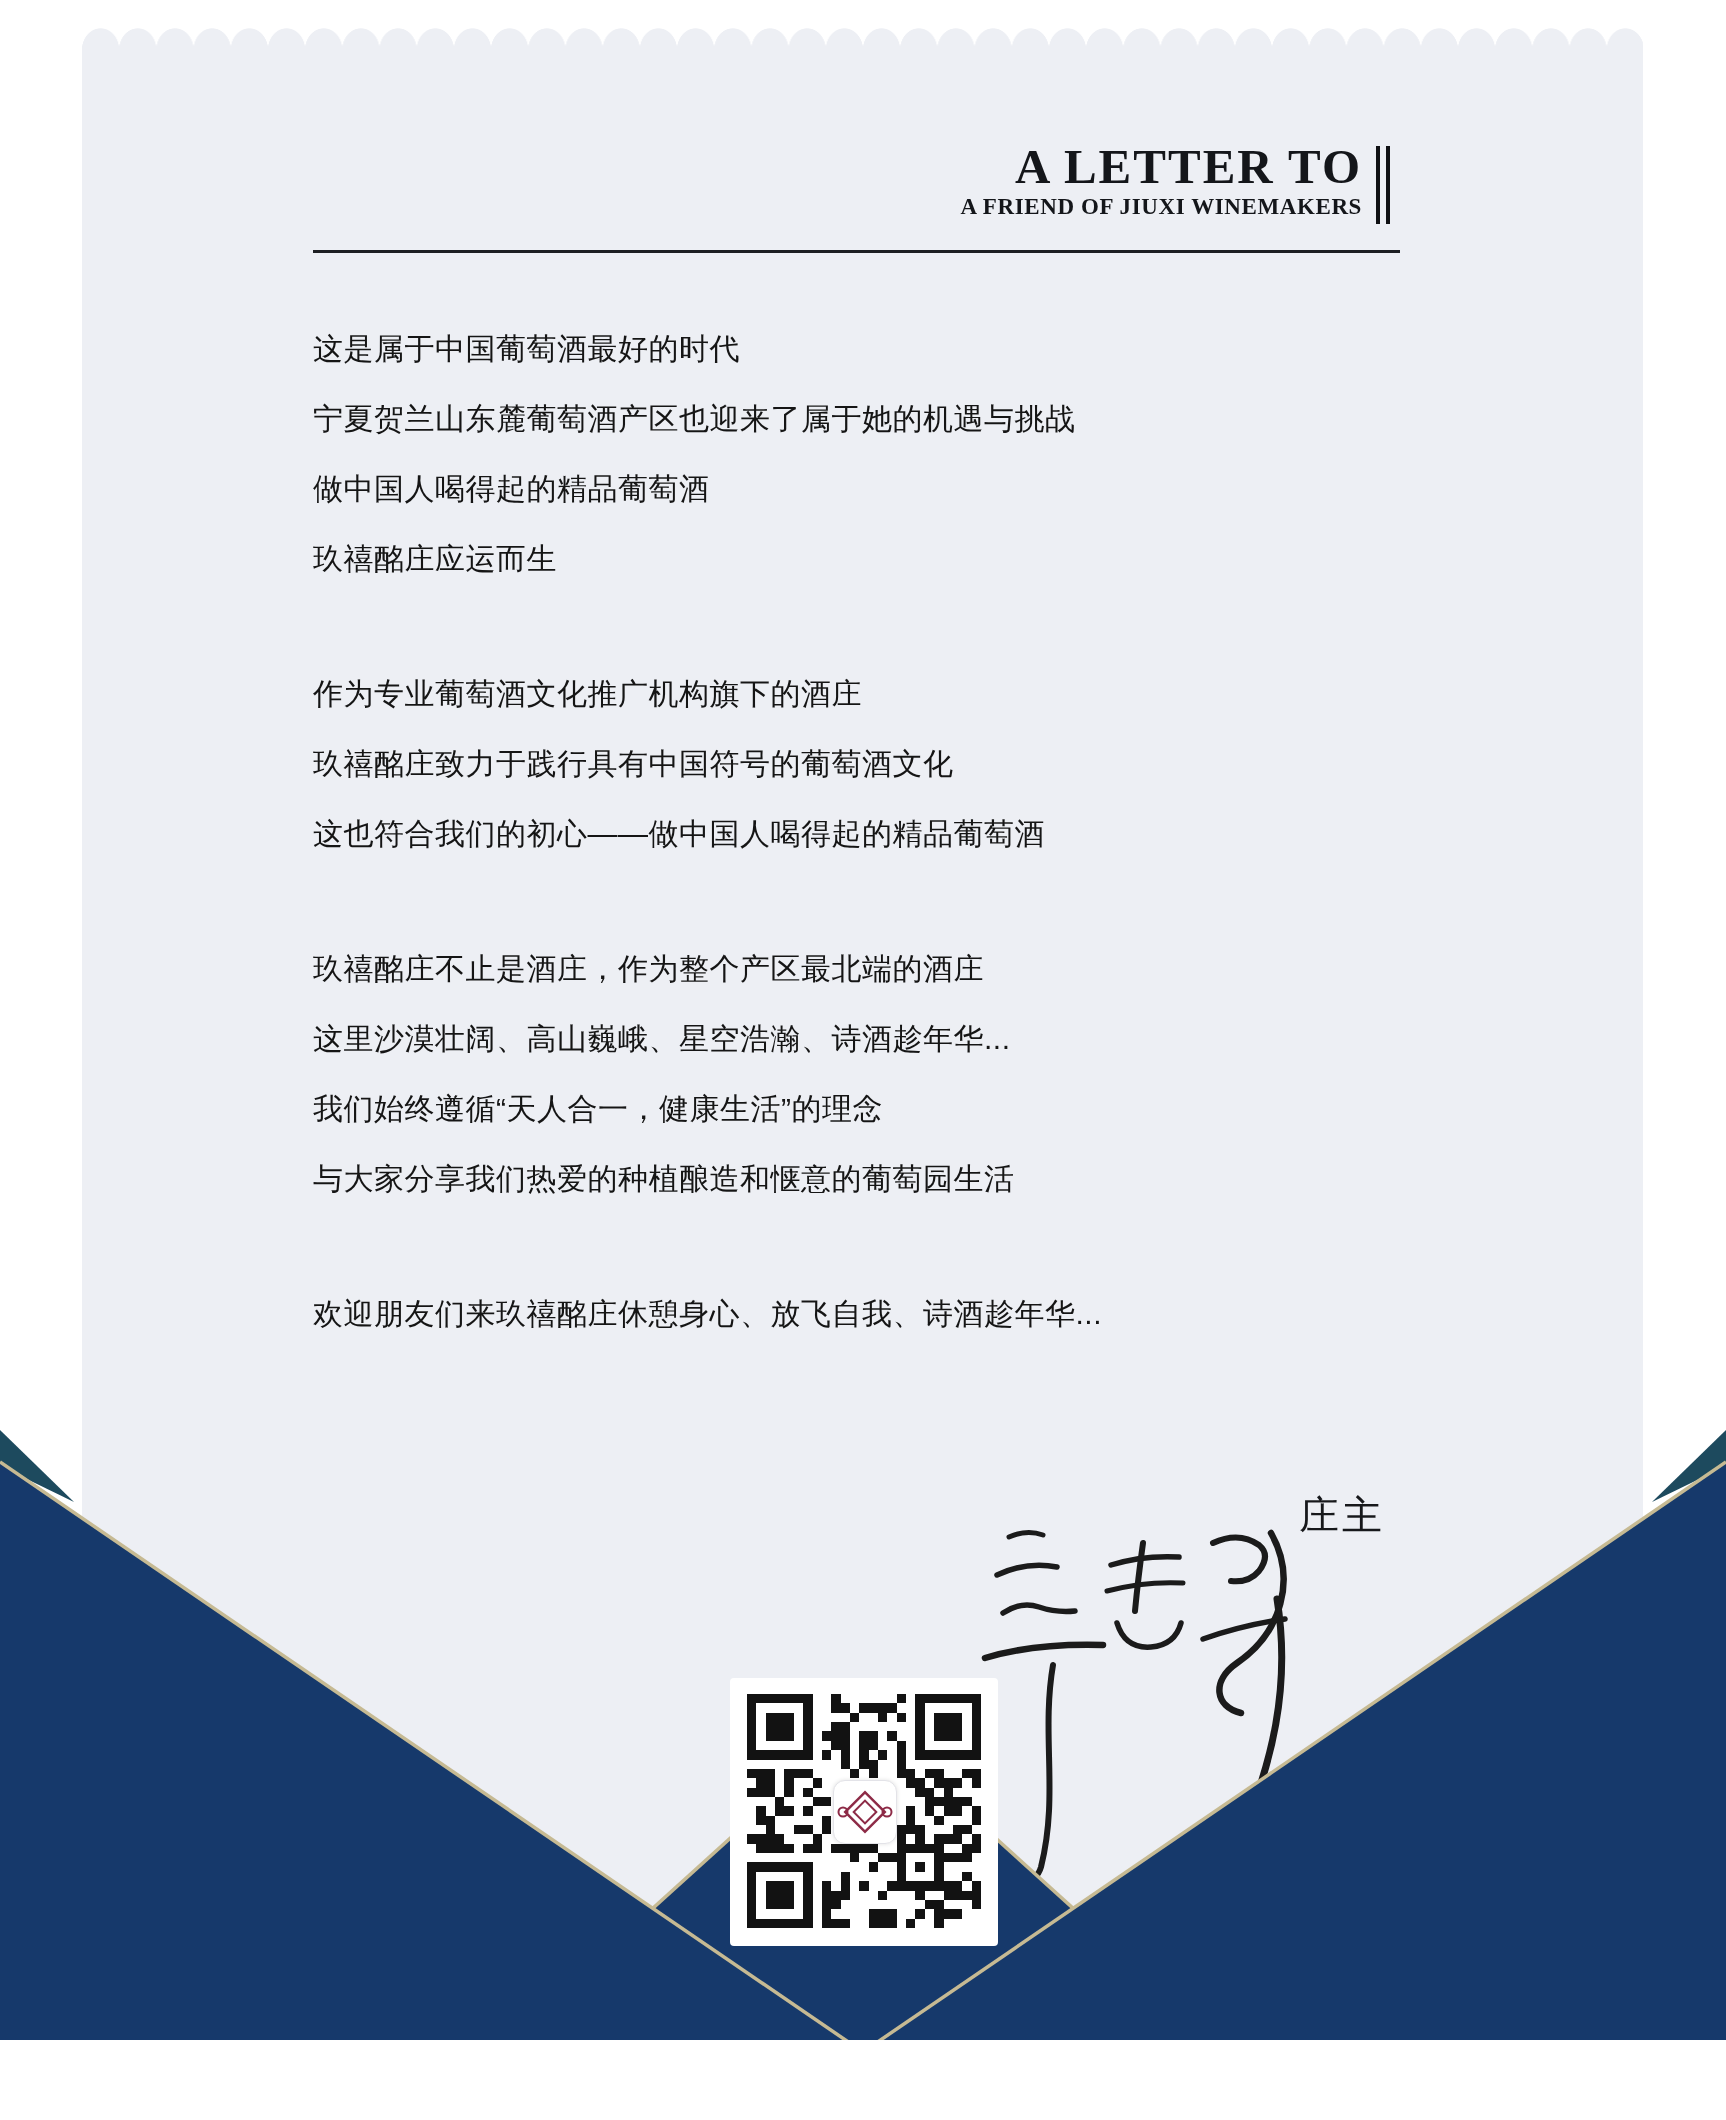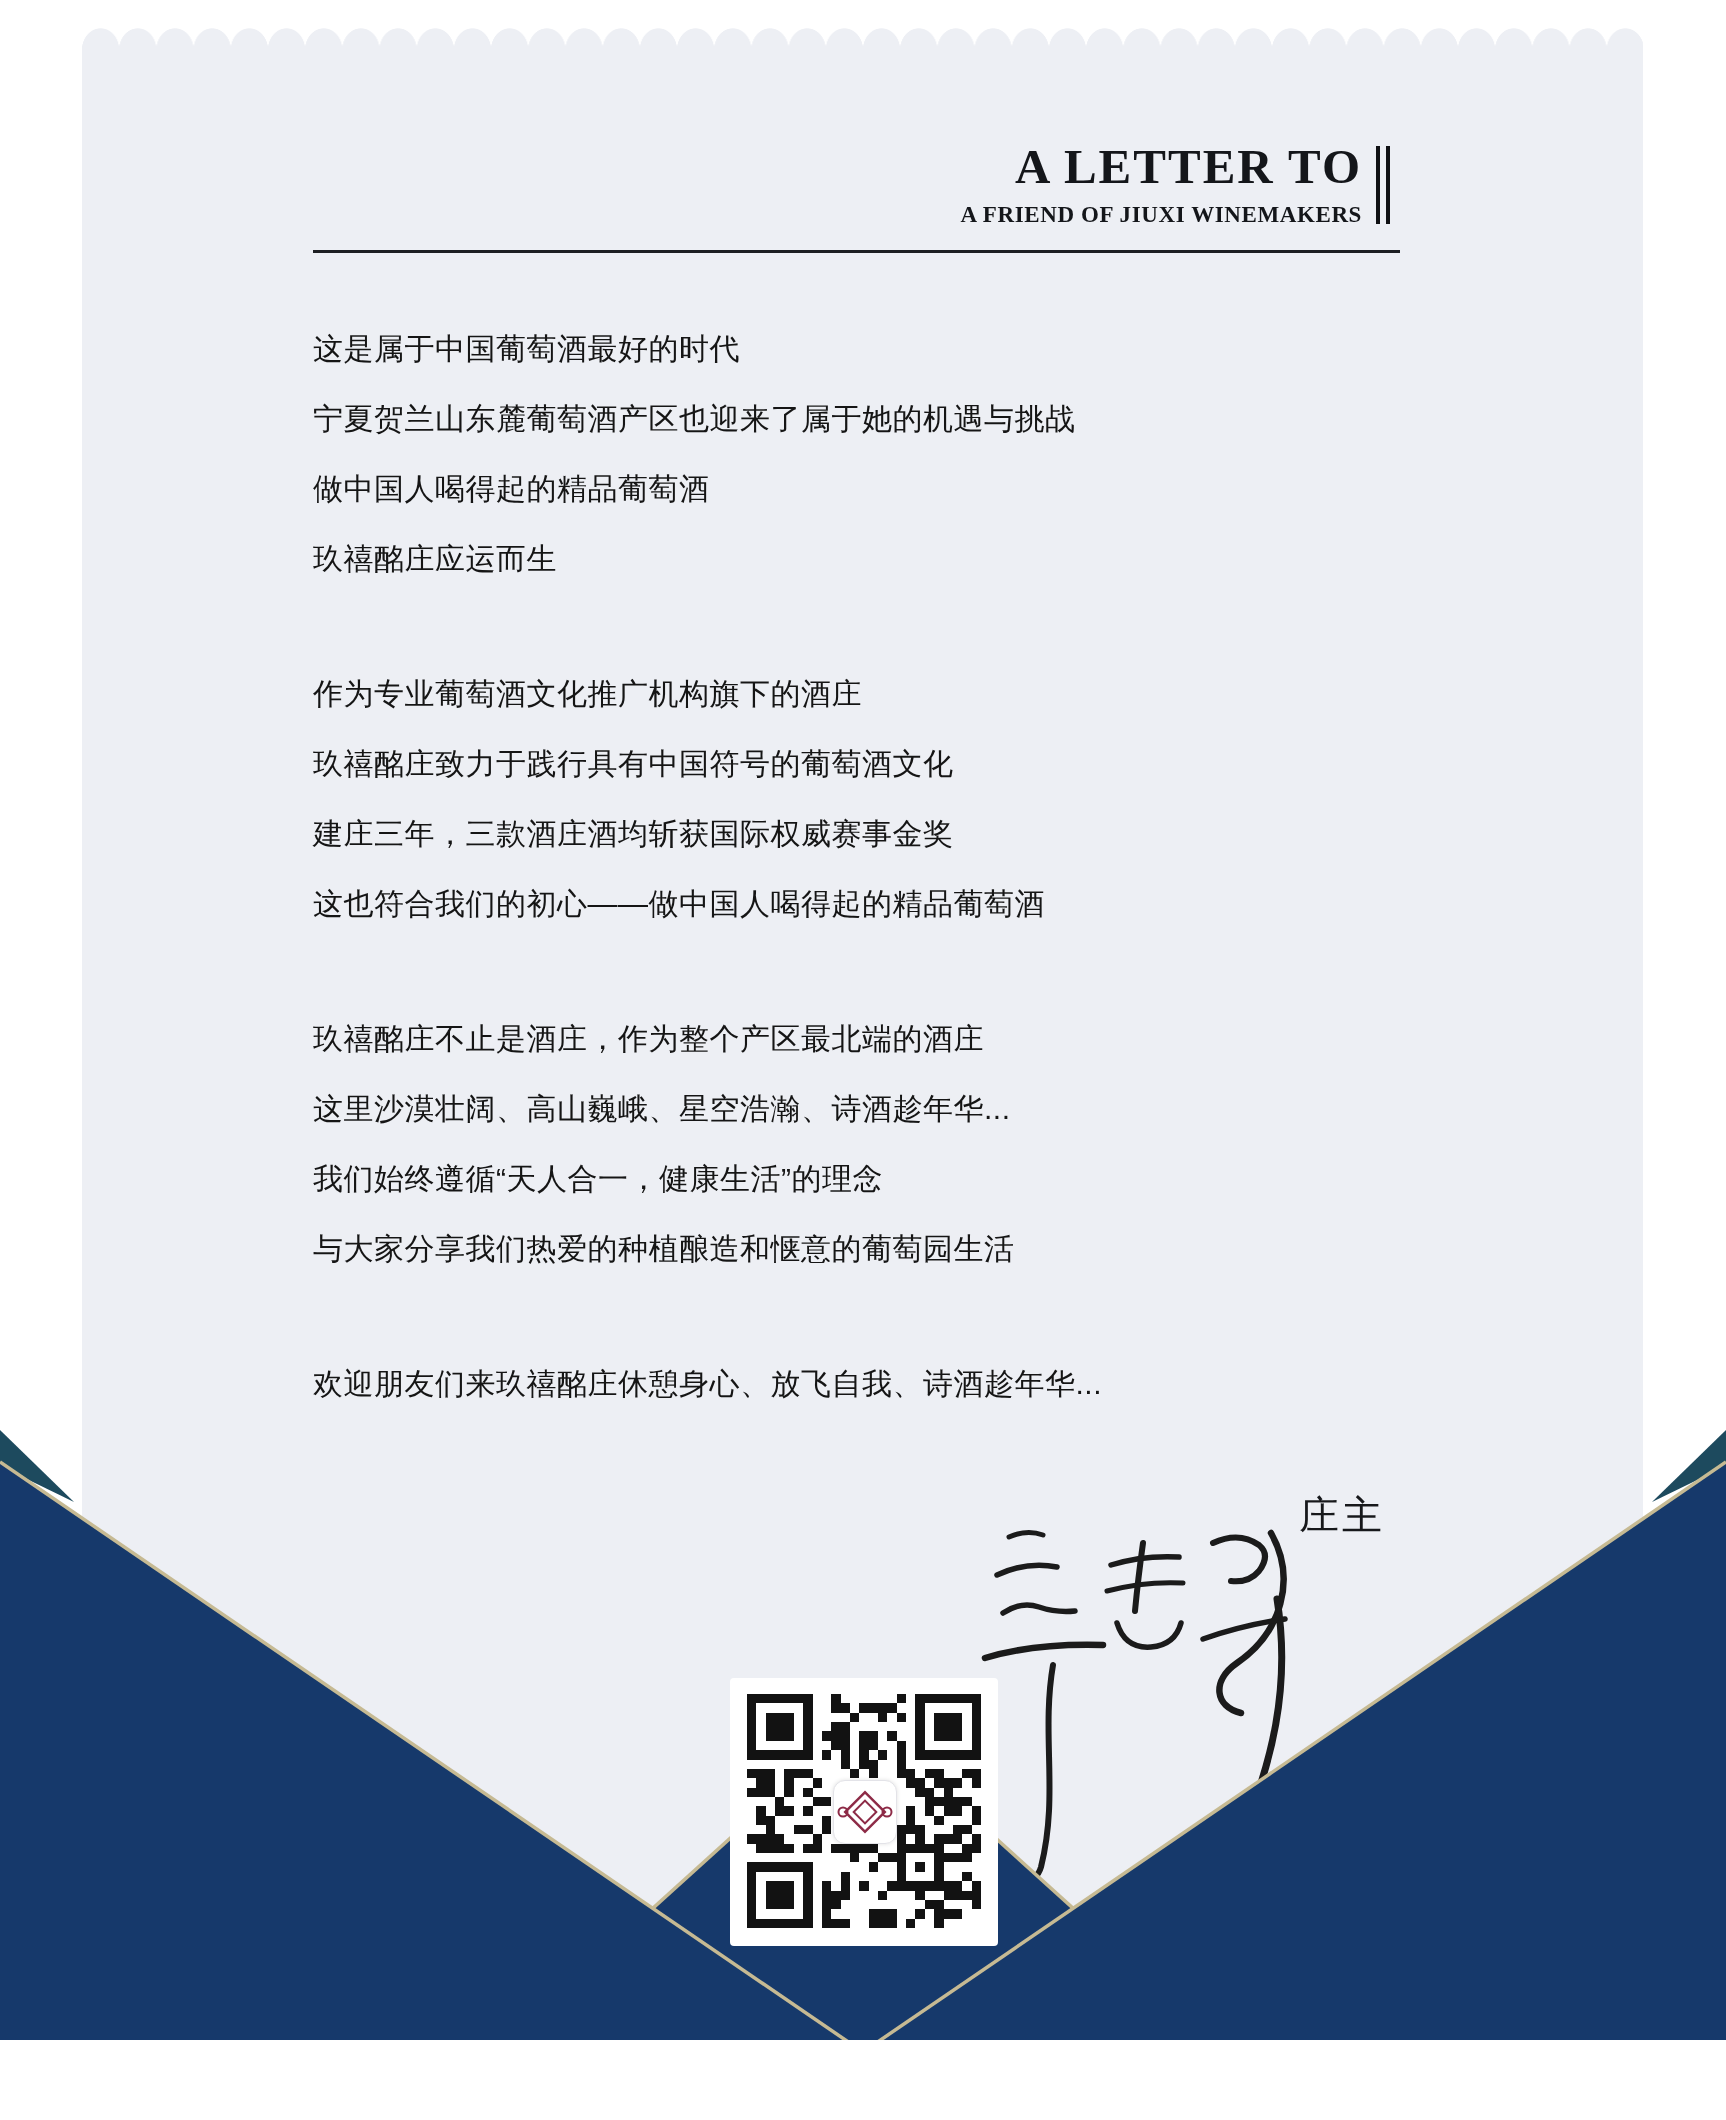--- a/index.html
+++ b/index.html
@@ -10,21 +10,21 @@
   .paper{position:absolute;left:82px;top:49px;width:1561px;height:2071px;background:#edeff4;}
   .paper-edge{position:absolute;left:82px;top:28px;width:1561px;height:22px;
     background-image:radial-gradient(19px 22px at 50% 100%,#edeff4 97%,rgba(237,239,244,0) 100%);
     background-size:37.2px 22px;background-repeat:repeat-x;}
 
   
   .header{position:absolute;top:141px;left:313px;width:1049px;text-align:right;color:#14161a;}
   .header .title{font-family:"Liberation Serif","DejaVu Serif",serif;font-weight:700;
     font-size:49px;line-height:1.06;letter-spacing:2px;}
   .header .subtitle{font-family:"Liberation Serif","DejaVu Serif",serif;font-weight:700;
-    font-size:23px;letter-spacing:0.6px;margin-top:9px;}
+    font-size:23px;letter-spacing:0.6px;margin-top:1px;}
   .header-bars{position:absolute;left:1376px;top:146px;height:78px;display:flex;gap:6px;}
   .header-bars span{display:block;width:4px;height:100%;background:#101114;}
   .rule{position:absolute;left:313px;top:250px;width:1087px;height:3px;background:#1d1f23;}
 
   
   .letter-body{position:absolute;left:313px;top:314px;color:#151515;}
   .para{margin:0 0 65px 0;}
   .line{font-size:30px;line-height:70px;letter-spacing:0.5px;white-space:nowrap;}
   .signoff{position:absolute;left:313px;top:1480px;width:1072px;text-align:right;
     font-size:40px;line-height:70px;letter-spacing:3px;color:#17181b;}
@@ -63,21 +63,20 @@
   <div class="letter-body" id="letter-body">
       <div class="para">
         <div class="line">这是属于中国葡萄酒最好的时代</div>
         <div class="line">宁夏贺兰山东麓葡萄酒产区也迎来了属于她的机遇与挑战</div>
         <div class="line">做中国人喝得起的精品葡萄酒</div>
         <div class="line">玖禧酩庄应运而生</div>
       </div>
       <div class="para">
         <div class="line">作为专业葡萄酒文化推广机构旗下的酒庄</div>
         <div class="line">玖禧酩庄致力于践行具有中国符号的葡萄酒文化</div>
-        <div class="line">建庄三年，三款酒庄酒均斩获国际权威赛事金奖</div>
         <div class="line">这也符合我们的初心——做中国人喝得起的精品葡萄酒</div>
       </div>
       <div class="para">
         <div class="line">玖禧酩庄不止是酒庄，作为整个产区最北端的酒庄</div>
         <div class="line">这里沙漠壮阔、高山巍峨、星空浩瀚、诗酒趁年华...</div>
         <div class="line">我们始终遵循“天人合一，健康生活”的理念</div>
         <div class="line">与大家分享我们热爱的种植酿造和惬意的葡萄园生活</div>
       </div>
       <div class="para">
         <div class="line">欢迎朋友们来玖禧酩庄休憩身心、放飞自我、诗酒趁年华...</div>

